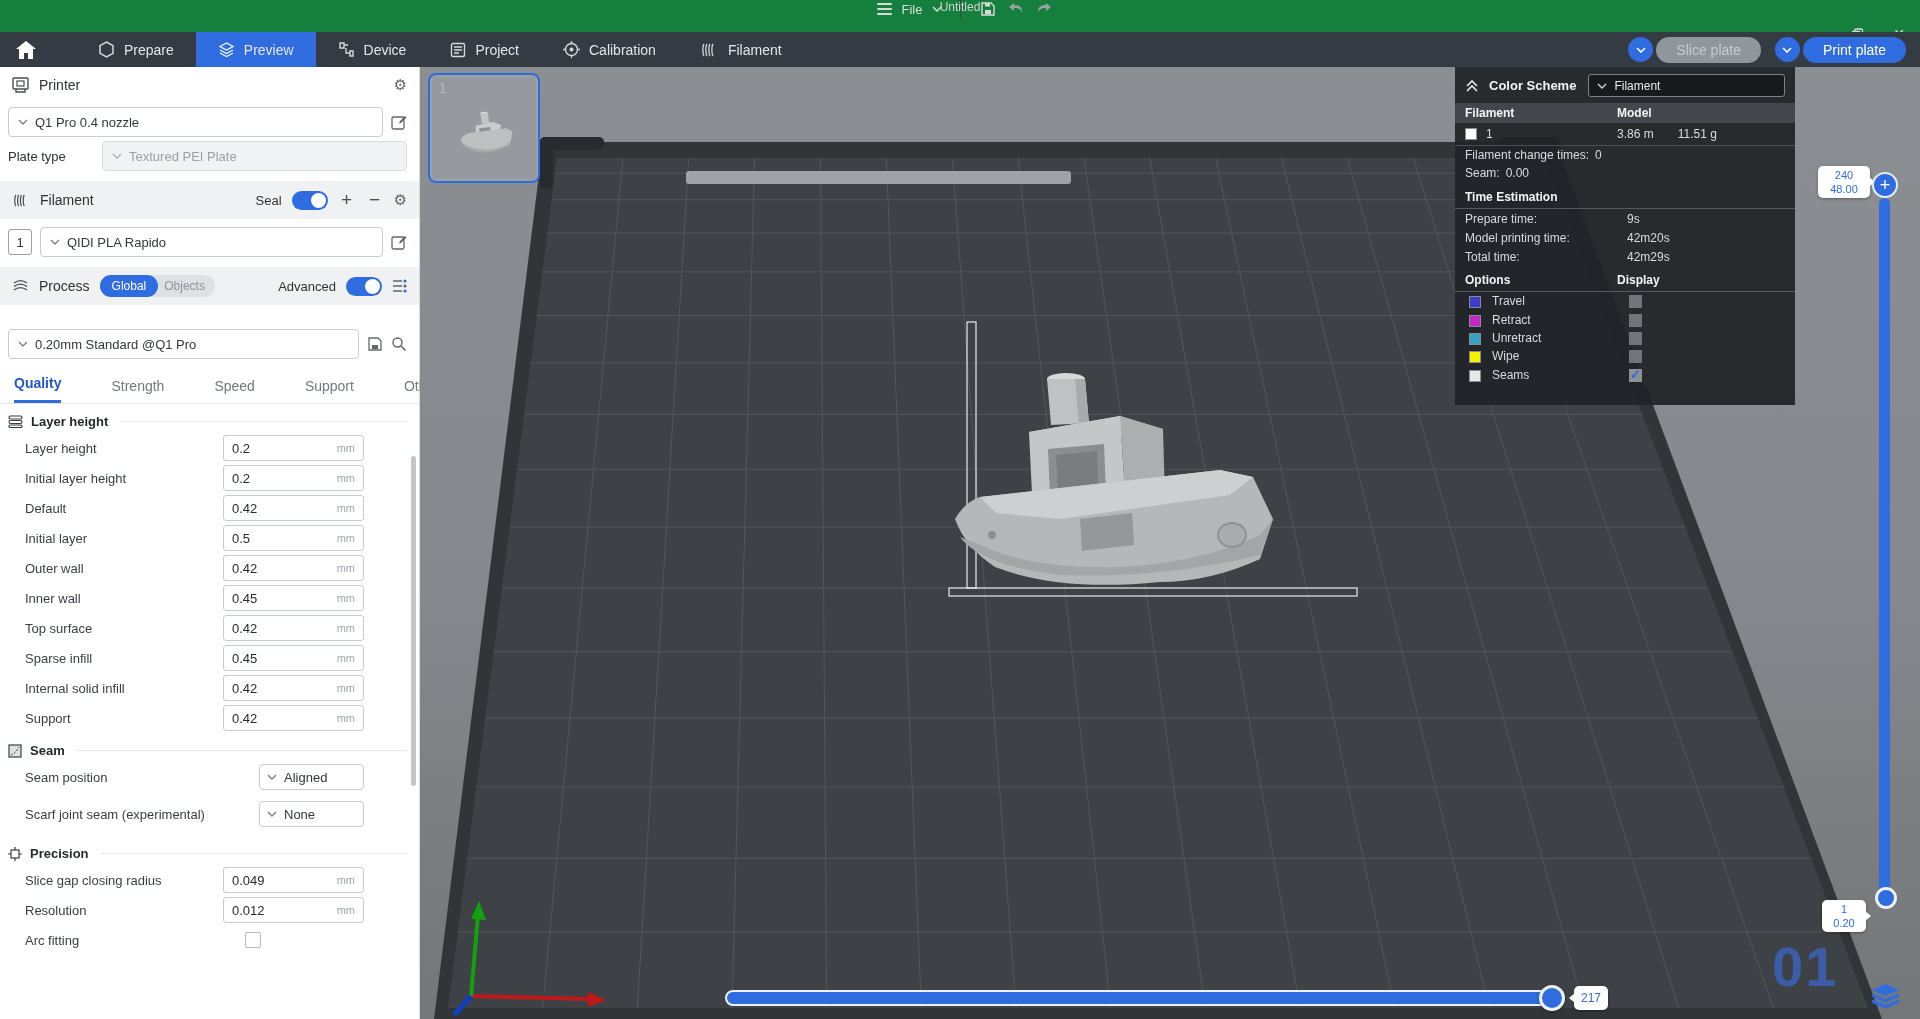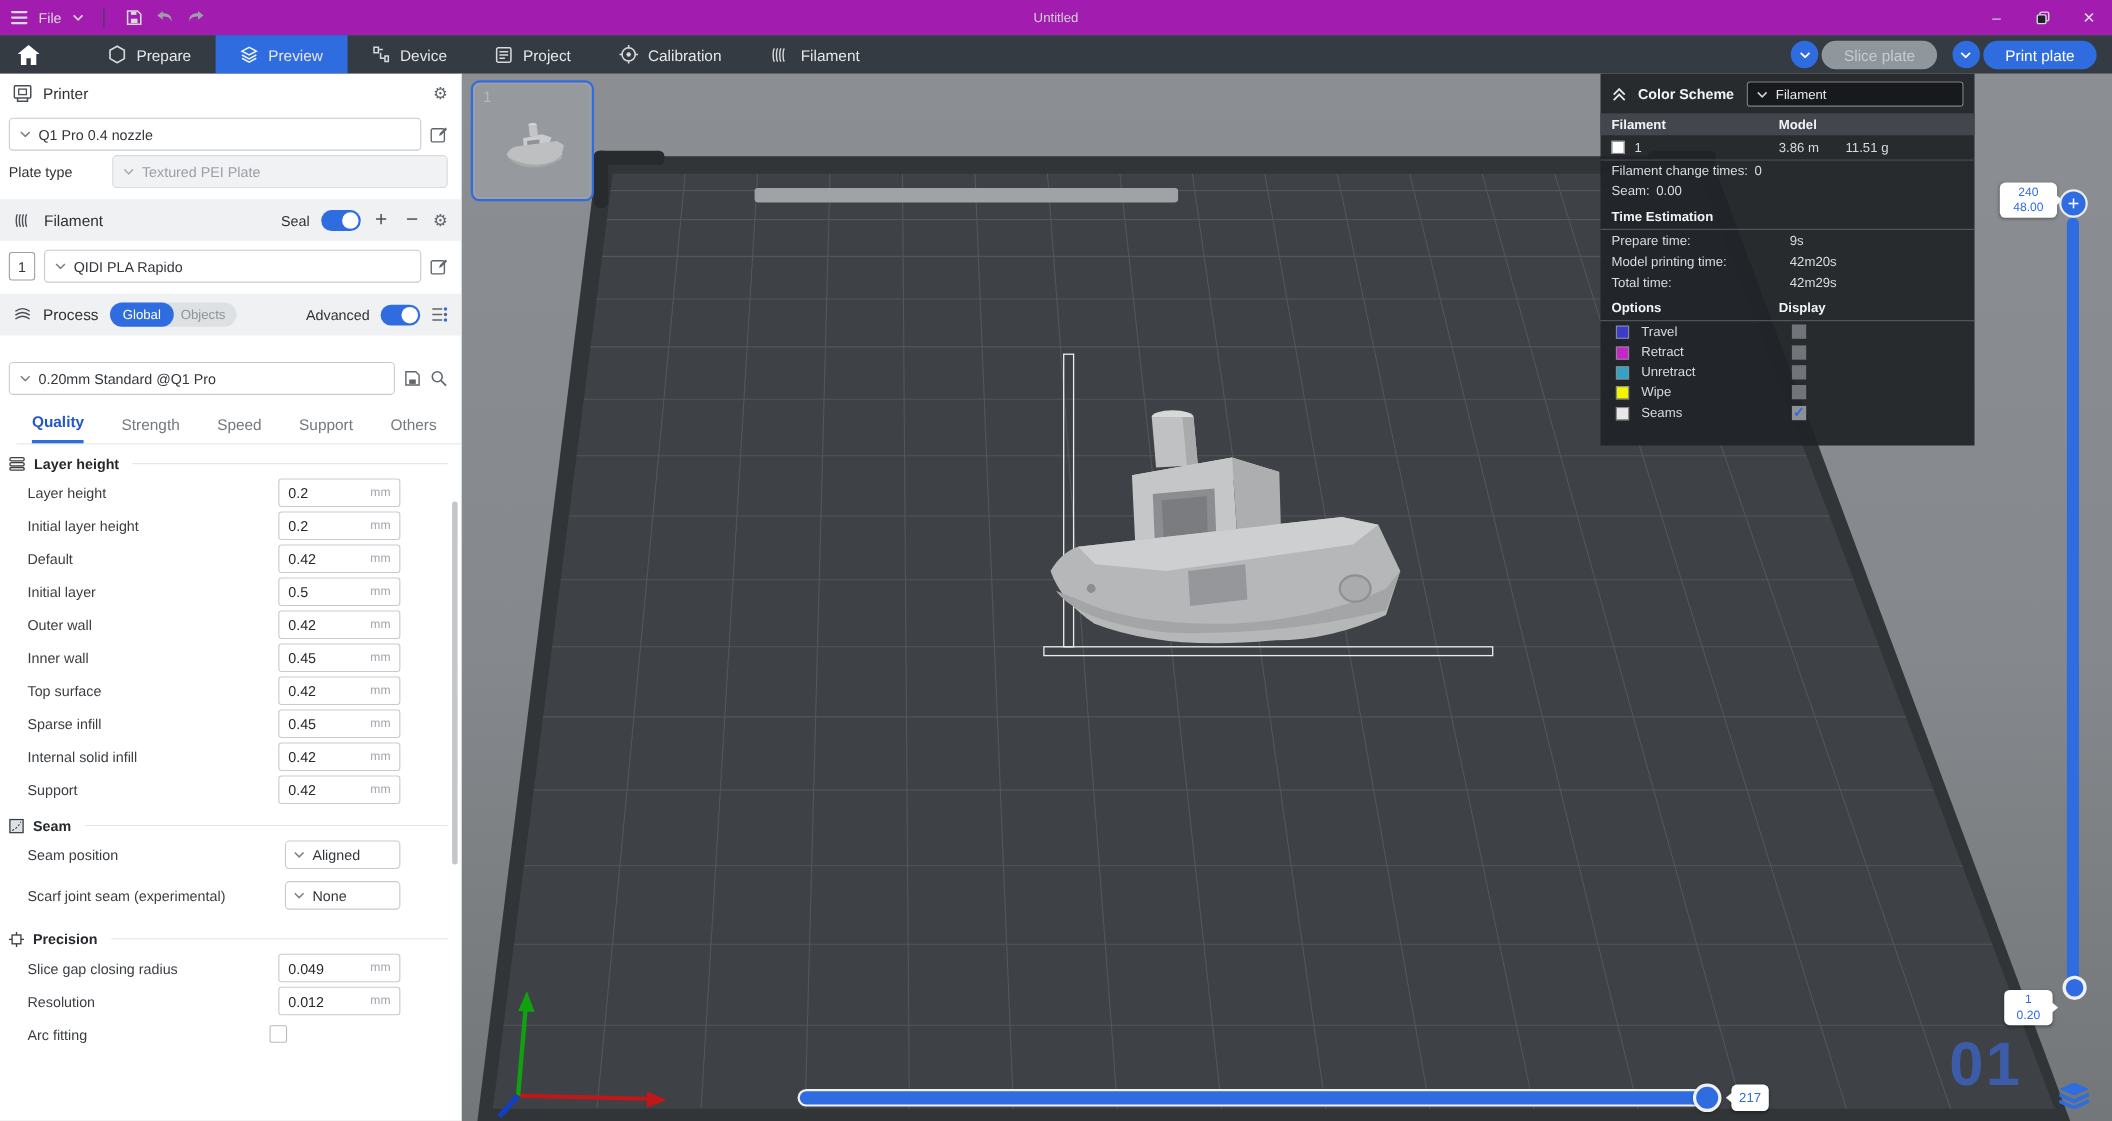--- a/index.html
+++ b/index.html
@@ -1,21 +1,21 @@
 <!DOCTYPE html>
 <html><head>
 <meta charset="utf-8">
 <style>
   * { margin:0; padding:0; box-sizing:border-box; }
   html,body { width:1920px; height:1019px; overflow:hidden;
     font-family:"Liberation Sans", sans-serif; background:#85888c; }
 
   
   .titlebar { position:absolute; left:0; top:0; width:1920px; height:32px;
-    background:#a21caf; display:flex; align-items:center; color:#d7dadd; }
+    background:#15803d; display:flex; align-items:center; color:#d7dadd;flex-direction:column; }
   .tb-left { display:flex; align-items:center; gap:10px; padding-left:10px; }
   .burger { display:flex; flex-direction:column; gap:3px; }
   .burger span { width:15px; height:2px; background:#d7dadd; border-radius:1px; }
   .tb-file { font-size:13px; }
   .chev { width:10px; height:6px; }
   .tb-sep { width:1px; height:18px; background:#3c434a; margin:0 8px; }
   .tb-ic { width:18px; height:18px; display:flex; align-items:center; justify-content:center; }
   .tb-title { position:absolute; left:0; right:0; text-align:center; font-size:12px; color:#cfd3d6; pointer-events:none; }
   .tb-right { margin-left:auto; display:flex; align-items:center; height:32px; }
   .winbtn { width:42px; height:32px; display:flex; align-items:center; justify-content:center; color:#d7dadd; font-size:14px; }
@@ -55,31 +55,31 @@
   .toggle::after { content:""; position:absolute; top:2px; left:2px; width:15px; height:15px;
     border-radius:50%; background:#fff; }
   .toggle[data-on="true"]::after { left:auto; right:2px; }
   .pm { font-size:19px; color:#4a4f54; width:18px; text-align:center; }
   .slotnum { width:24px; height:26px; border:1px solid #9aa0a5; border-radius:3px;
     display:flex; align-items:center; justify-content:center; font-size:13px; color:#33373b; }
   .seg { background:#dde1e4; border-radius:12px; display:flex; align-items:center; height:22px; font-size:12px; }
   .seg .on { background:#2f6ce0; color:#fff; border-radius:12px; padding:0 12px; height:22px;
     display:flex; align-items:center; }
   .seg .off { color:#8d9398; padding:0 10px 0 6px; }
-  .proc-tabs { display:flex; align-items:flex-end; gap:0; padding:10px 0 0 14px;
-    border-bottom:1px solid #e4e7ea;margin-left:15px; }
+  .proc-tabs { display:flex; align-items:flex-end; gap:16px; padding:10px 0 0 14px;
+    border-bottom:1px solid #e4e7ea; }
   .ptab { font-size:14px; color:#73797f; padding:4px 0 9px 0; margin-right:34px; }
   .ptab.active { color:#2456c8; font-weight:bold; border-bottom:3px solid #2f6ce0; }
   .params { position:relative; height:614px; overflow:hidden; }
   .psec { display:flex; align-items:center; gap:8px; padding:10px 12px 4px 8px; }
   .psec .t { font-size:13px; font-weight:bold; color:#26292c; white-space:nowrap; }
   .psec .rule { flex:1; height:1px; background:#e3e6e9; margin-left:4px; }
   .prow { display:flex; align-items:center; padding:3px 0 3px 25px; height:30px; }
   .prow .lbl { flex:1; font-size:13px; color:#3a3e42; line-height:15px; }
-  .numwrap { width:111px; height:26px; border:1px solid #c7cbcf; border-radius:3px;
+  .numwrap { width:141px; height:26px; border:1px solid #c7cbcf; border-radius:3px;
     display:flex; align-items:center; margin-right:55px; background:#fff; }
   .numwrap input { width:70px; border:none; outline:none; font-size:13px; padding-left:8px;
     font-family:"Liberation Sans", sans-serif; color:#26292c; background:transparent; }
   .numwrap .unit { margin-left:auto; padding-right:8px; font-size:11px; color:#a0a6ac; }
   .selwrap { width:105px; margin-right:55px; }
   .selwrap .selectbox { height:26px; font-size:13px; padding:0 7px; }
   .cbox { width:16px; height:16px; border:1px solid #b6babe; border-radius:2px; background:#fff;
     margin-right:158px; }
   .sb-scroll { position:absolute; right:3px; top:52px; width:5px; height:330px;
     background:#c3c7cb; border-radius:3px; }

